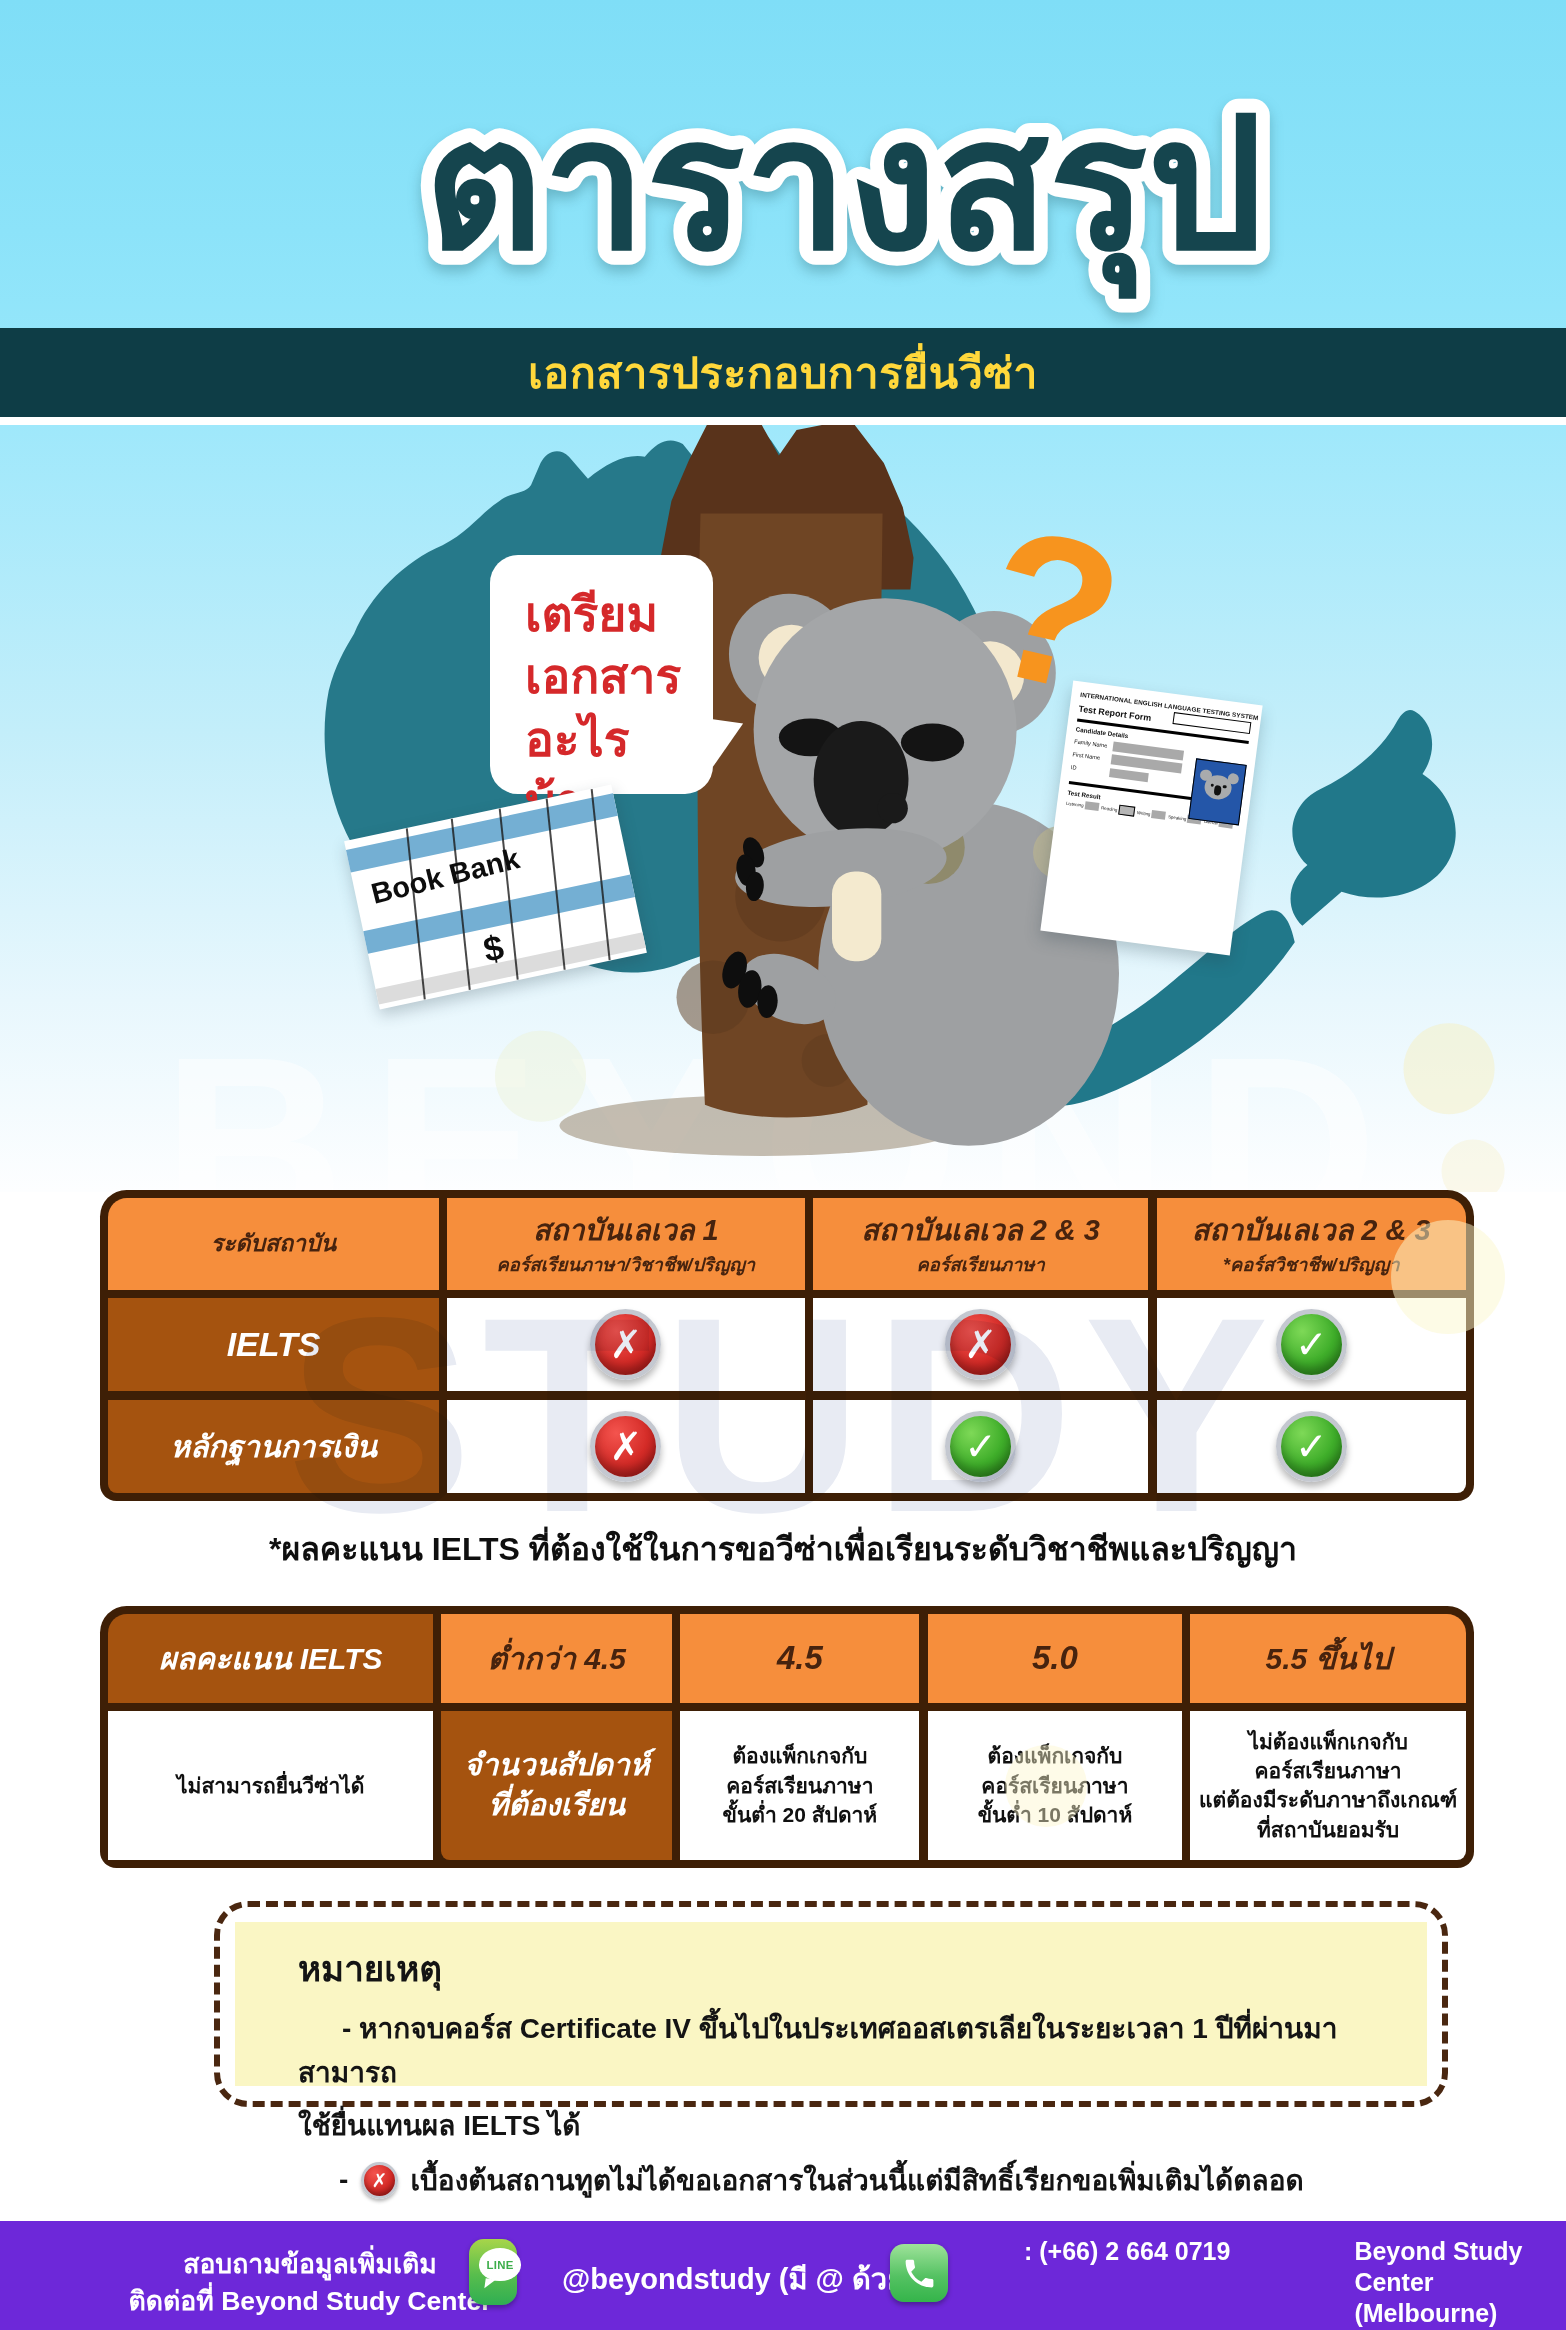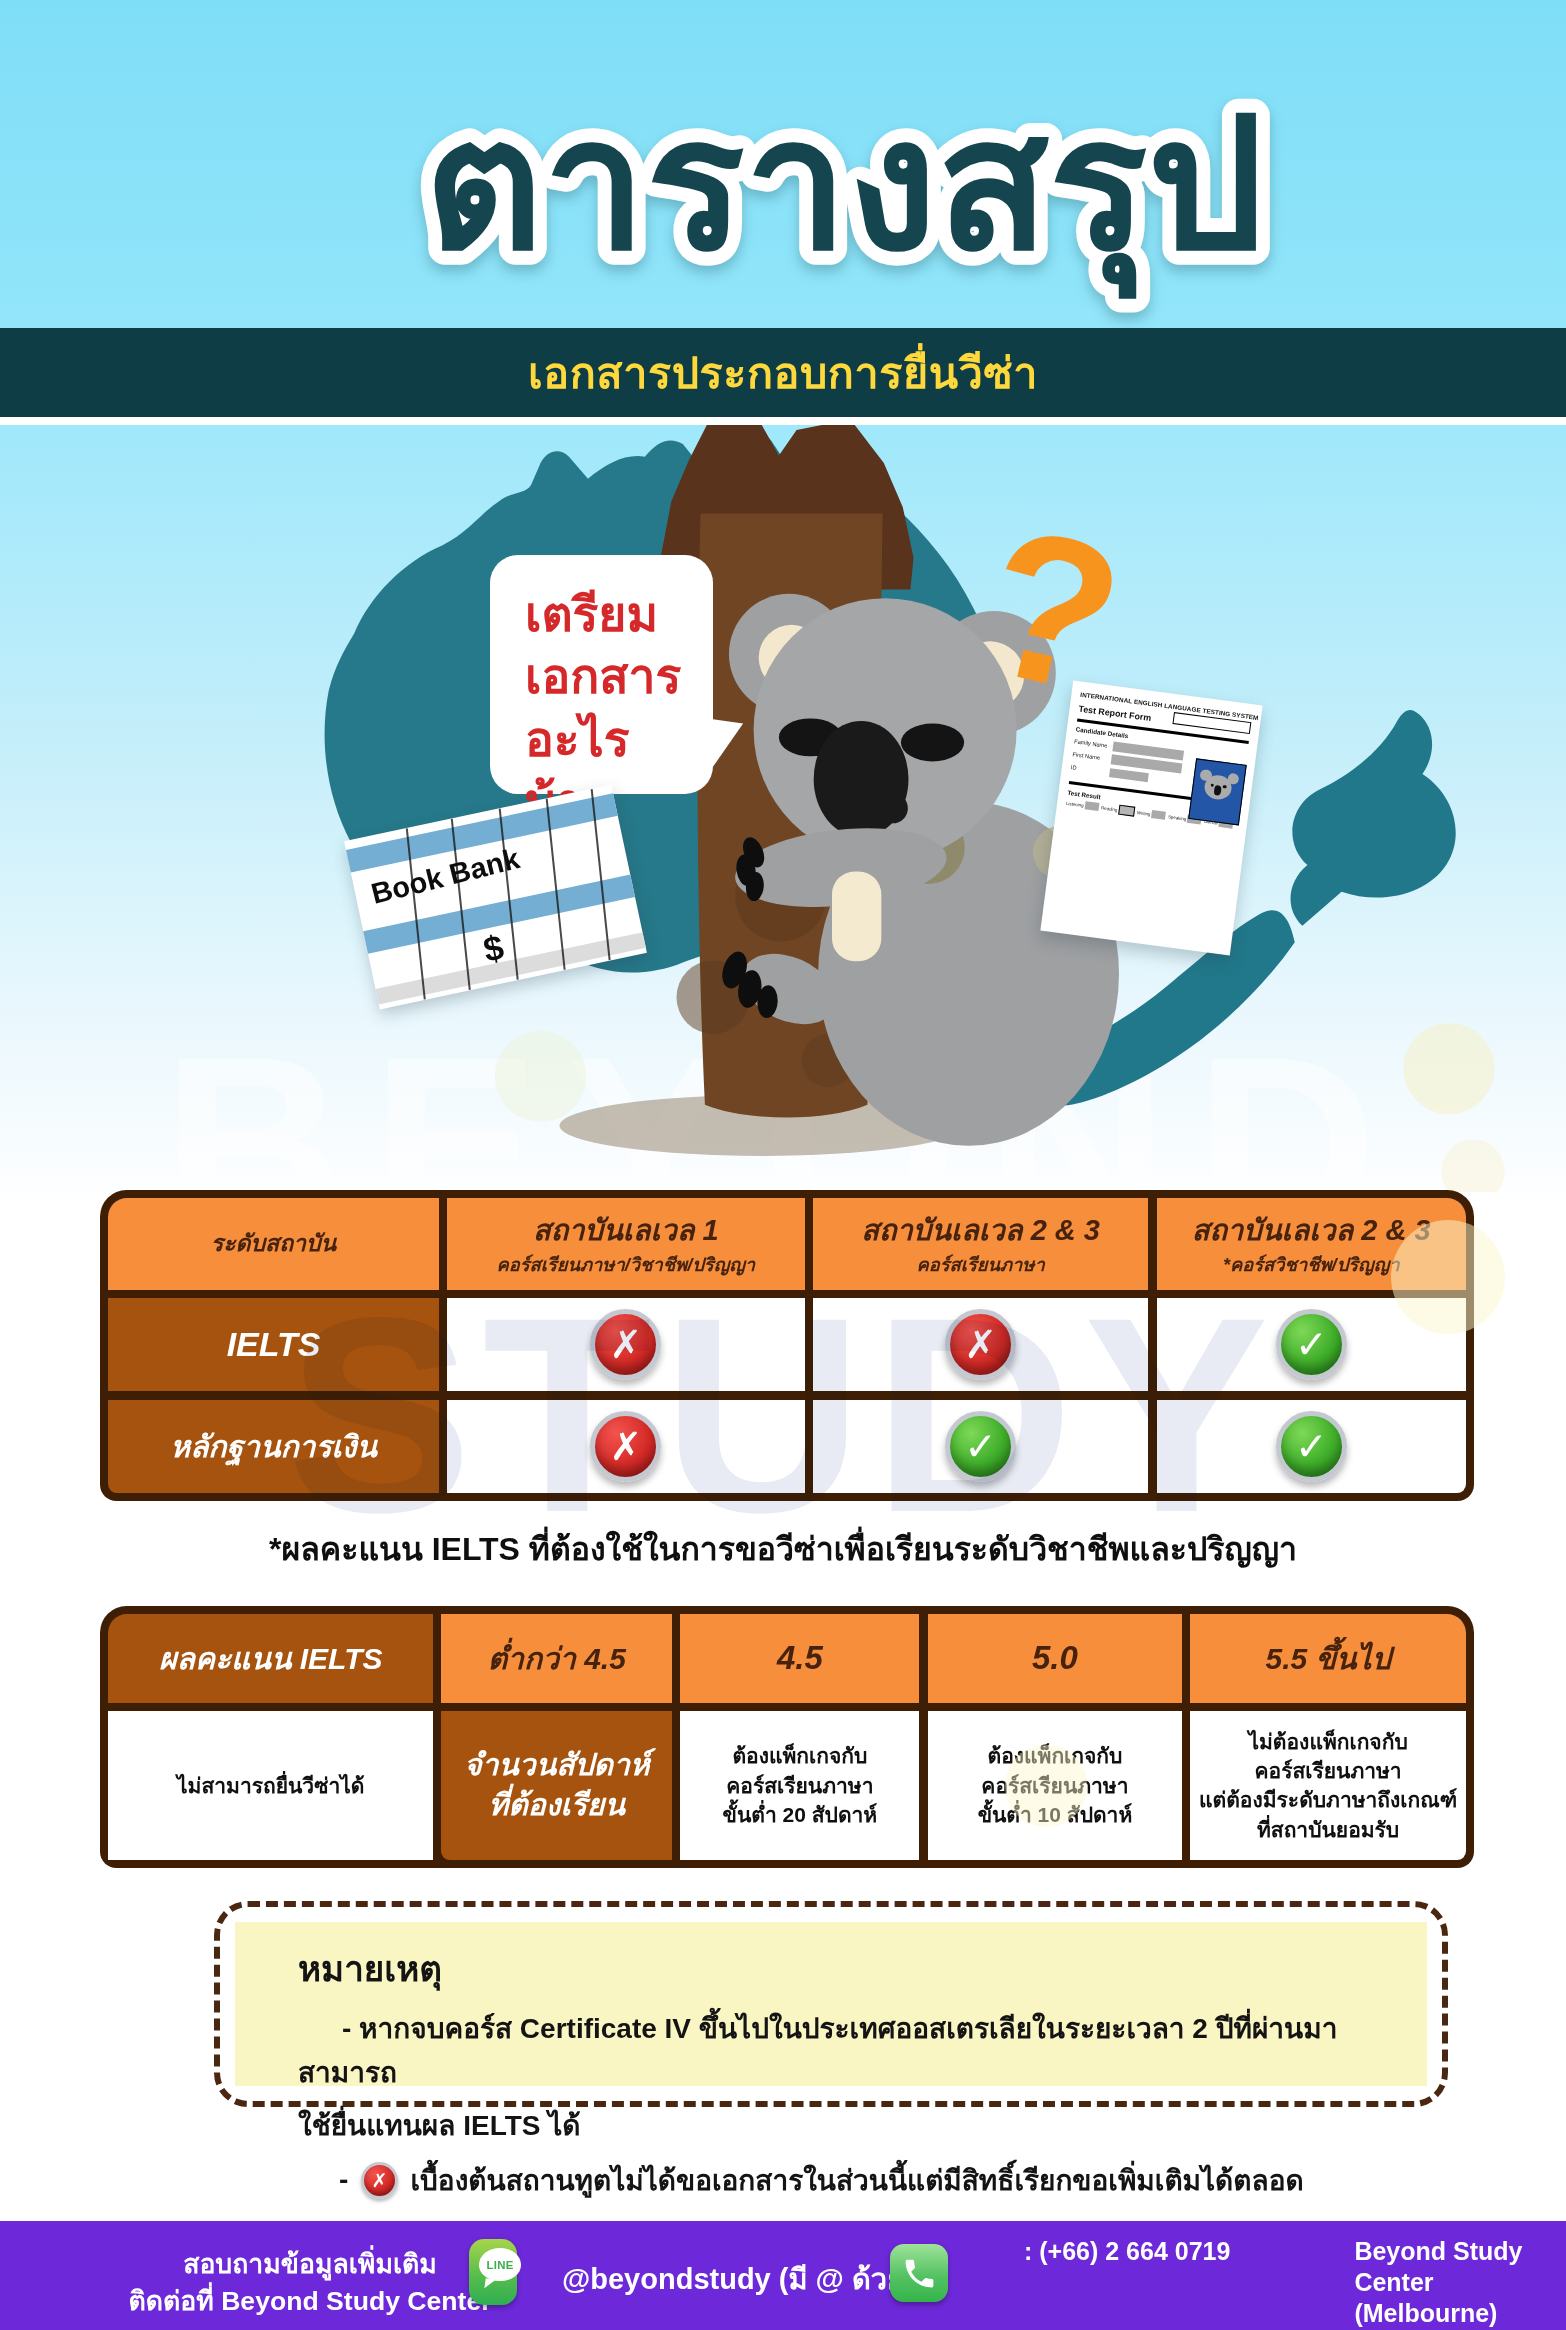--- a/index.html
+++ b/index.html
@@ -360,21 +360,21 @@
 ที่สถาบันยอมรับ</span>
       </div>
   </div>
 
   <div class="wm wm-study">STUDY</div>
 
   <div class="note-box">
     <div class="note-inner">
       <div class="note-content">
         <div class="nb-head">หมายเหตุ</div>
-        <div class="nb-l1">- หากจบคอร์ส Certificate IV ขึ้นไปในประเทศออสเตรเลียในระยะเวลา 2 ปีที่ผ่านมา สามารถ</div>
+        <div class="nb-l1">- หากจบคอร์ส Certificate IV ขึ้นไปในประเทศออสเตรเลียในระยะเวลา 1 ปีที่ผ่านมา สามารถ</div>
         <div class="nb-l2">ใช้ยื่นแทนผล IELTS ได้</div>
         <div class="nb-l3">
           <span>-</span>
           <span class="mark mark-sm mark-no">✗</span>
           <span>เบื้องต้นสถานทูตไม่ได้ขอเอกสารในส่วนนี้แต่มีสิทธิ์เรียกขอเพิ่มเติมได้ตลอด</span>
         </div>
       </div>
     </div>
   </div>
 

